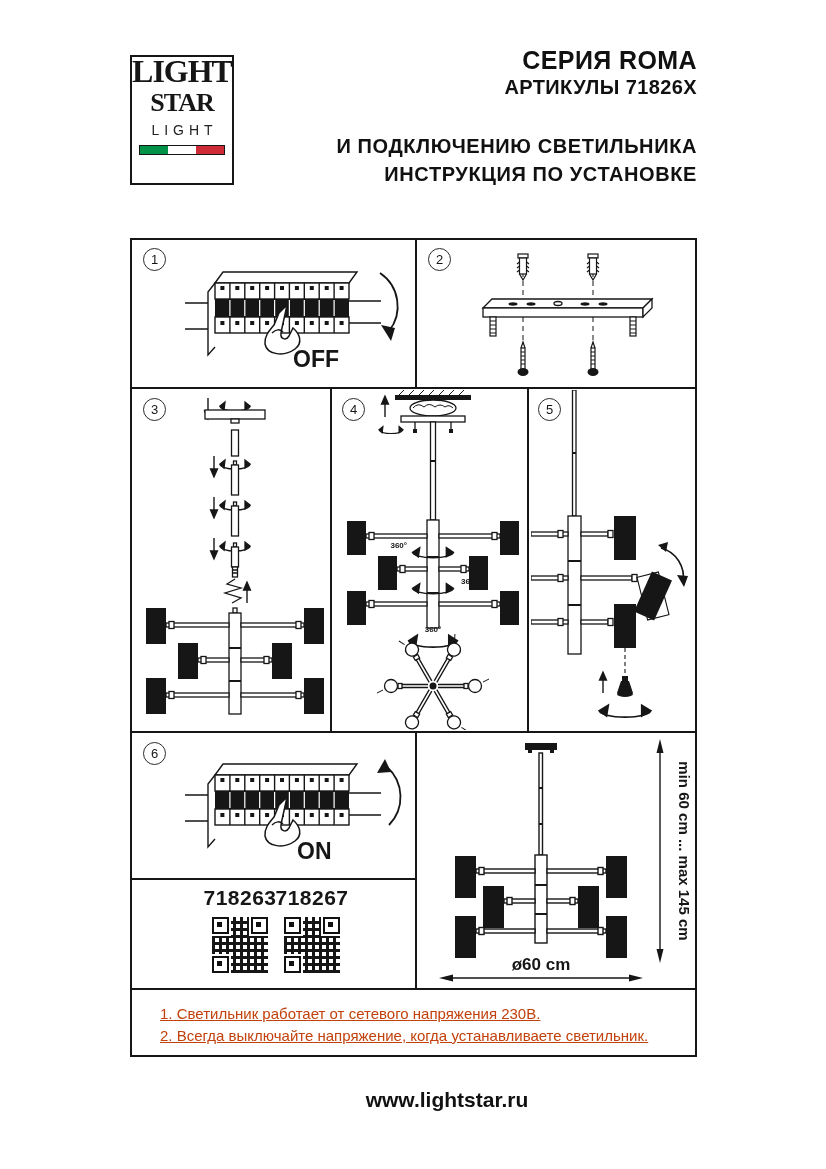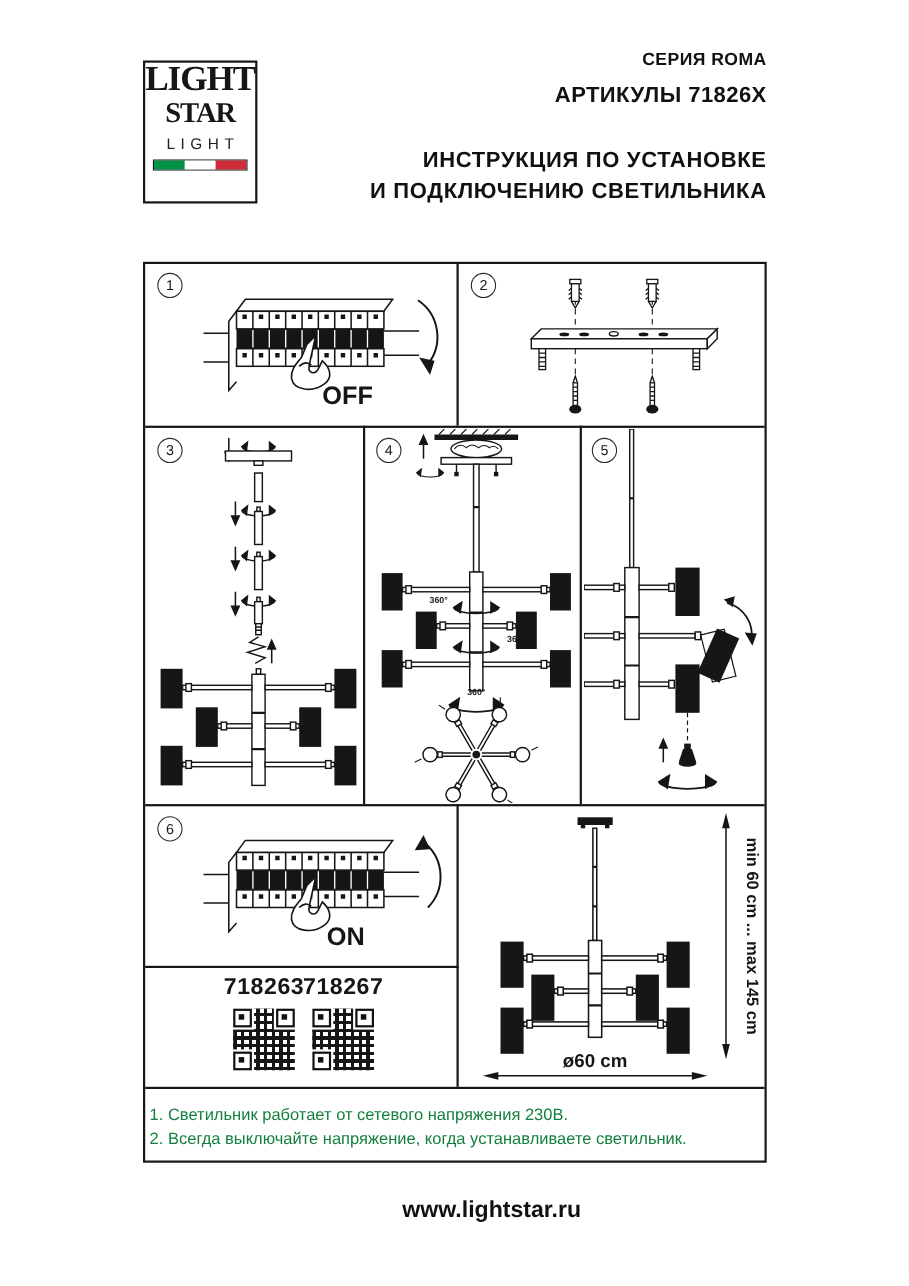--- a/index.html
+++ b/index.html
@@ -9,21 +9,21 @@
   
   .logo{position:absolute;left:130px;top:55px;width:104px;height:130px;border:2px solid #161616;
         box-sizing:border-box;text-align:center;padding-top:0;background:#fff;}
   .logo-light,.logo-star{font-family:"Liberation Serif","DejaVu Serif",serif;font-weight:bold;letter-spacing:-1px;}
   .logo-light{font-size:32px;line-height:29px;}
   .logo-star{font-size:26px;line-height:33px;}
   .logo-group{font-size:14px;letter-spacing:5px;color:#222;margin-top:3px;text-indent:5px;}
   .flag{width:84px;height:8px;border:1px solid #161616;margin:7px auto 0;display:flex;}
   .flag i{flex:1;}
   .hdr{position:absolute;right:129px;text-align:right;font-weight:bold;color:#111;white-space:nowrap;}
-  .hdr-series{top:46px;font-size:16px;letter-spacing:.4px;}
+  .hdr-series{top:46px;font-size:25px;letter-spacing:.4px;}
   .hdr-articles{top:76px;font-size:20px;letter-spacing:.4px;}
   .hdr-instr{top:132px;font-size:20px;line-height:28px;letter-spacing:.6px;}
   
   .grid{position:absolute;left:130px;top:238px;width:567px;height:819px;border:2px solid #161616;
         box-sizing:border-box;background:#fff;}
   .hline,.vline{position:absolute;background:#161616;}
   .hline{height:2px;}
   .vline{width:2px;}
   .stepnum{position:absolute;width:21px;height:21px;border:1.5px solid #2a2a2a;border-radius:50%;
            text-align:center;line-height:21px;font-size:13px;color:#161616;background:#fff;}
@@ -32,22 +32,22 @@
   .qr-group{position:absolute;width:82px;text-align:center;}
   .qr-label{font-size:21px;font-weight:bold;letter-spacing:.5px;}
   .qr{width:56px;height:56px;margin:7px auto 0;position:relative;
       background-image:repeating-linear-gradient(90deg,#161616 0 3px,transparent 3px 7px),
                        repeating-linear-gradient(0deg,#161616 0 3px,#fff 3px 7px);}
   .qr i{position:absolute;width:13px;height:13px;border:2.6px solid #111;background:#fff;
         box-shadow:0 0 0 2px #fff;box-sizing:content-box;}
   .qr i::after{content:"";position:absolute;left:2.6px;top:2.6px;width:5px;height:5px;background:#111;}
   .qr .tl{left:0;top:0}.qr .tr{right:0;top:0}.qr .bl{left:0;bottom:0}
   
-  .notes{position:absolute;left:0;top:748px;width:563px;height:67px;padding:15px 0 0 4px;
-         box-sizing:border-box;font-size:15px;line-height:22px;color:#15803d;}
+  .notes{position:absolute;left:0;top:748px;width:563px;height:67px;padding:15px 0 0 28px;
+         box-sizing:border-box;font-size:15px;line-height:22px;color:#c2410c;text-decoration:underline;}
   .footer{position:absolute;left:0;top:1088px;width:826px;text-align:center;
           font-size:21px;font-weight:bold;color:#111;margin-left:34px;}
 </style>
 </head>
 <body>
 
 <div class="page">
 
   <svg width="0" height="0" style="position:absolute" aria-hidden="true">
     <defs>
@@ -106,22 +106,22 @@
     <div class="logo-group">LIGHT</div>
     <div class="flag">
       <i style="background:#009246"></i>
       <i style="background:#ffffff"></i>
       <i style="background:#ce2b37"></i>
     </div>
   </div>
   <div class="hdr hdr-series">СЕРИЯ ROMA</div>
   <div class="hdr hdr-articles">АРТИКУЛЫ 71826X</div>
   <div class="hdr hdr-instr">
+    <div>И ПОДКЛЮЧЕНИЮ СВЕТИЛЬНИКА</div>
     <div>ИНСТРУКЦИЯ ПО УСТАНОВКЕ</div>
-    <div>И ПОДКЛЮЧЕНИЮ СВЕТИЛЬНИКА</div>
   </div>
 
   <div class="grid">
 
     <div class="hline" style="top:147px;left:0;width:563px"></div>
     <div class="hline" style="top:491px;left:0;width:563px"></div>
     <div class="hline" style="top:748px;left:0;width:563px"></div>
     <div class="hline" style="top:638px;left:0;width:285px"></div>
     <div class="vline" style="left:283px;top:0;height:147px"></div>
     <div class="vline" style="left:198px;top:147px;height:344px"></div>

